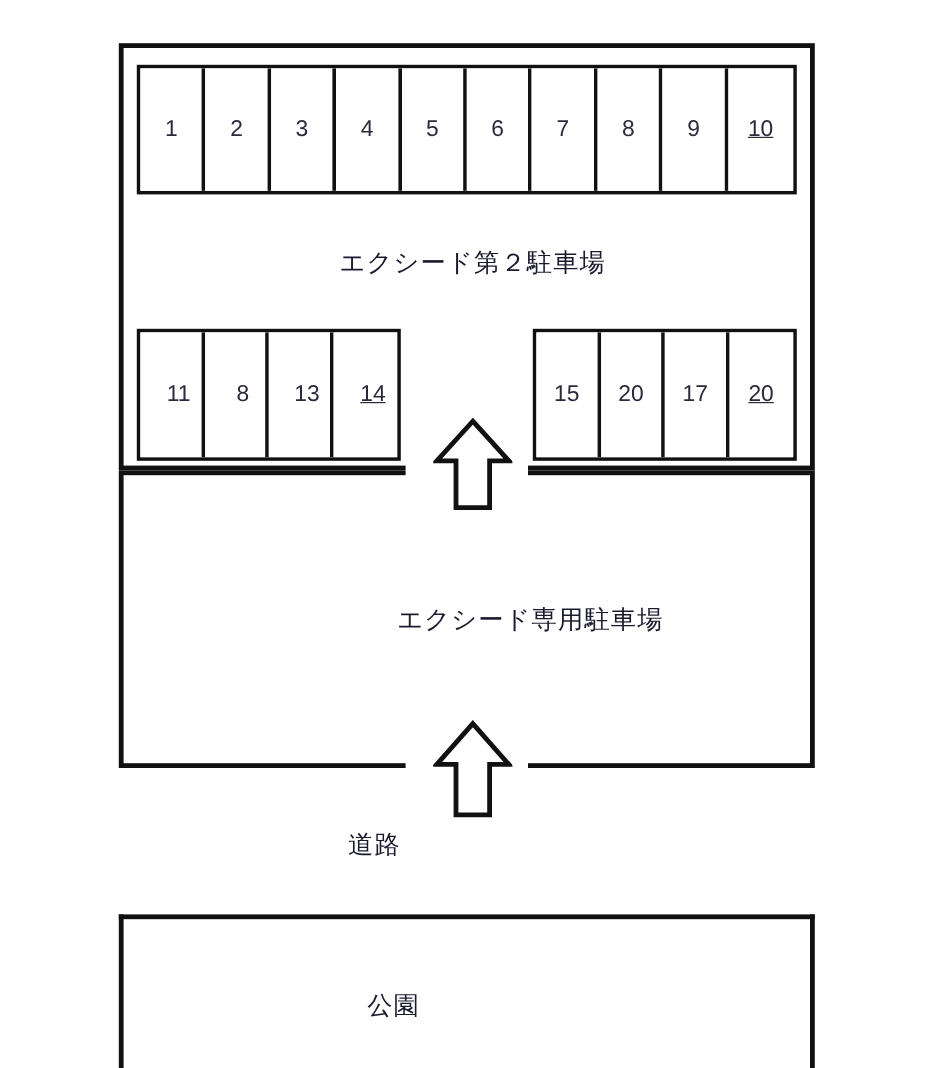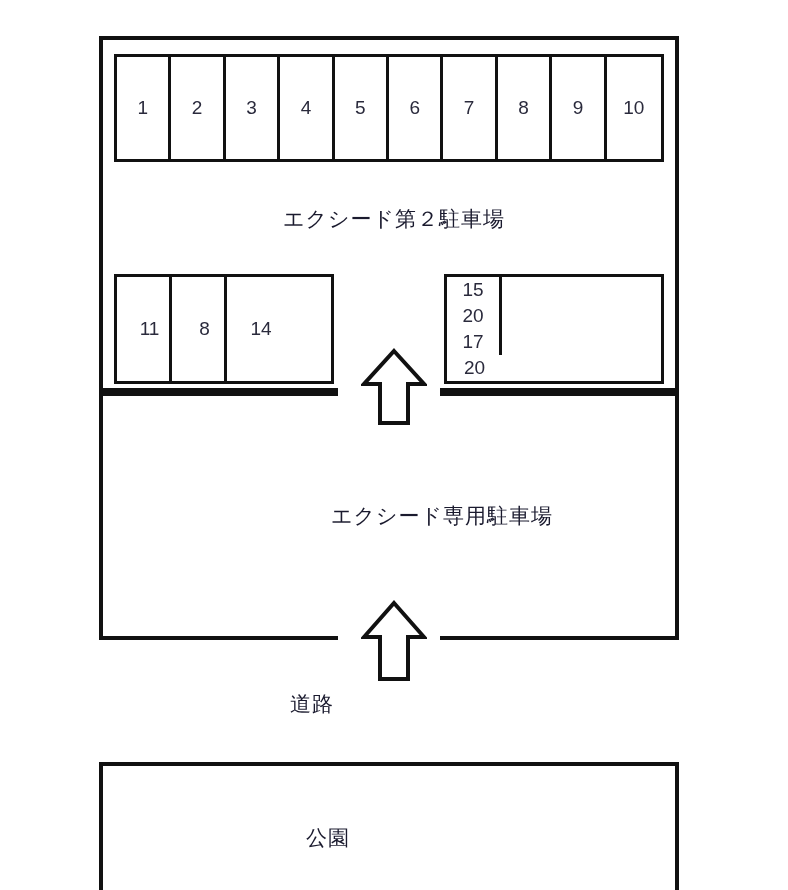--- a/index.html
+++ b/index.html
@@ -61,20 +61,21 @@
     display: flex;
     align-items: center;
     justify-content: center;
     font-size: 19px;
     color: #2a2a3c;
     background: #ffffff;
     height: 100%;
   }
   .stall:last-child {
     border-right: none;
+    text-decoration: underline;
   }
 
   #row-top {
     left: 114px;
     top: 54px;
     width: 550px;
     height: 108px;
   }
   #row-top .stall { width: 55px; }
 
@@ -84,21 +85,20 @@
     width: 220px;
     height: 110px;
   }
   #row-left .stall { width: 55px; padding-left: 13px; }
 
   #row-right {
     left: 444px;
     top: 274px;
     width: 220px;
     height: 110px;
-    flex-direction: column;
   }
   #row-right .stall { width: 55px; }
 
   
   .label {
     position: absolute;
     text-align: center;
     font-size: 21px;
     letter-spacing: 1px;
     color: #1a1a2e;
@@ -181,20 +181,21 @@
     <div class="stall">8</div>
     <div class="stall">9</div>
     <div class="stall">10</div>
   </div>
 
   <div class="label" id="label-lot2">エクシード第２駐車場</div>
 
   <div class="stall-row" id="row-left">
     <div class="stall">11</div>
     <div class="stall">8</div>
+    <div class="stall">13</div>
     <div class="stall">14</div>
   </div>
 
   <div class="stall-row" id="row-right">
     <div class="stall">15</div>
     <div class="stall">20</div>
     <div class="stall">17</div>
     <div class="stall">20</div>
   </div>
 

